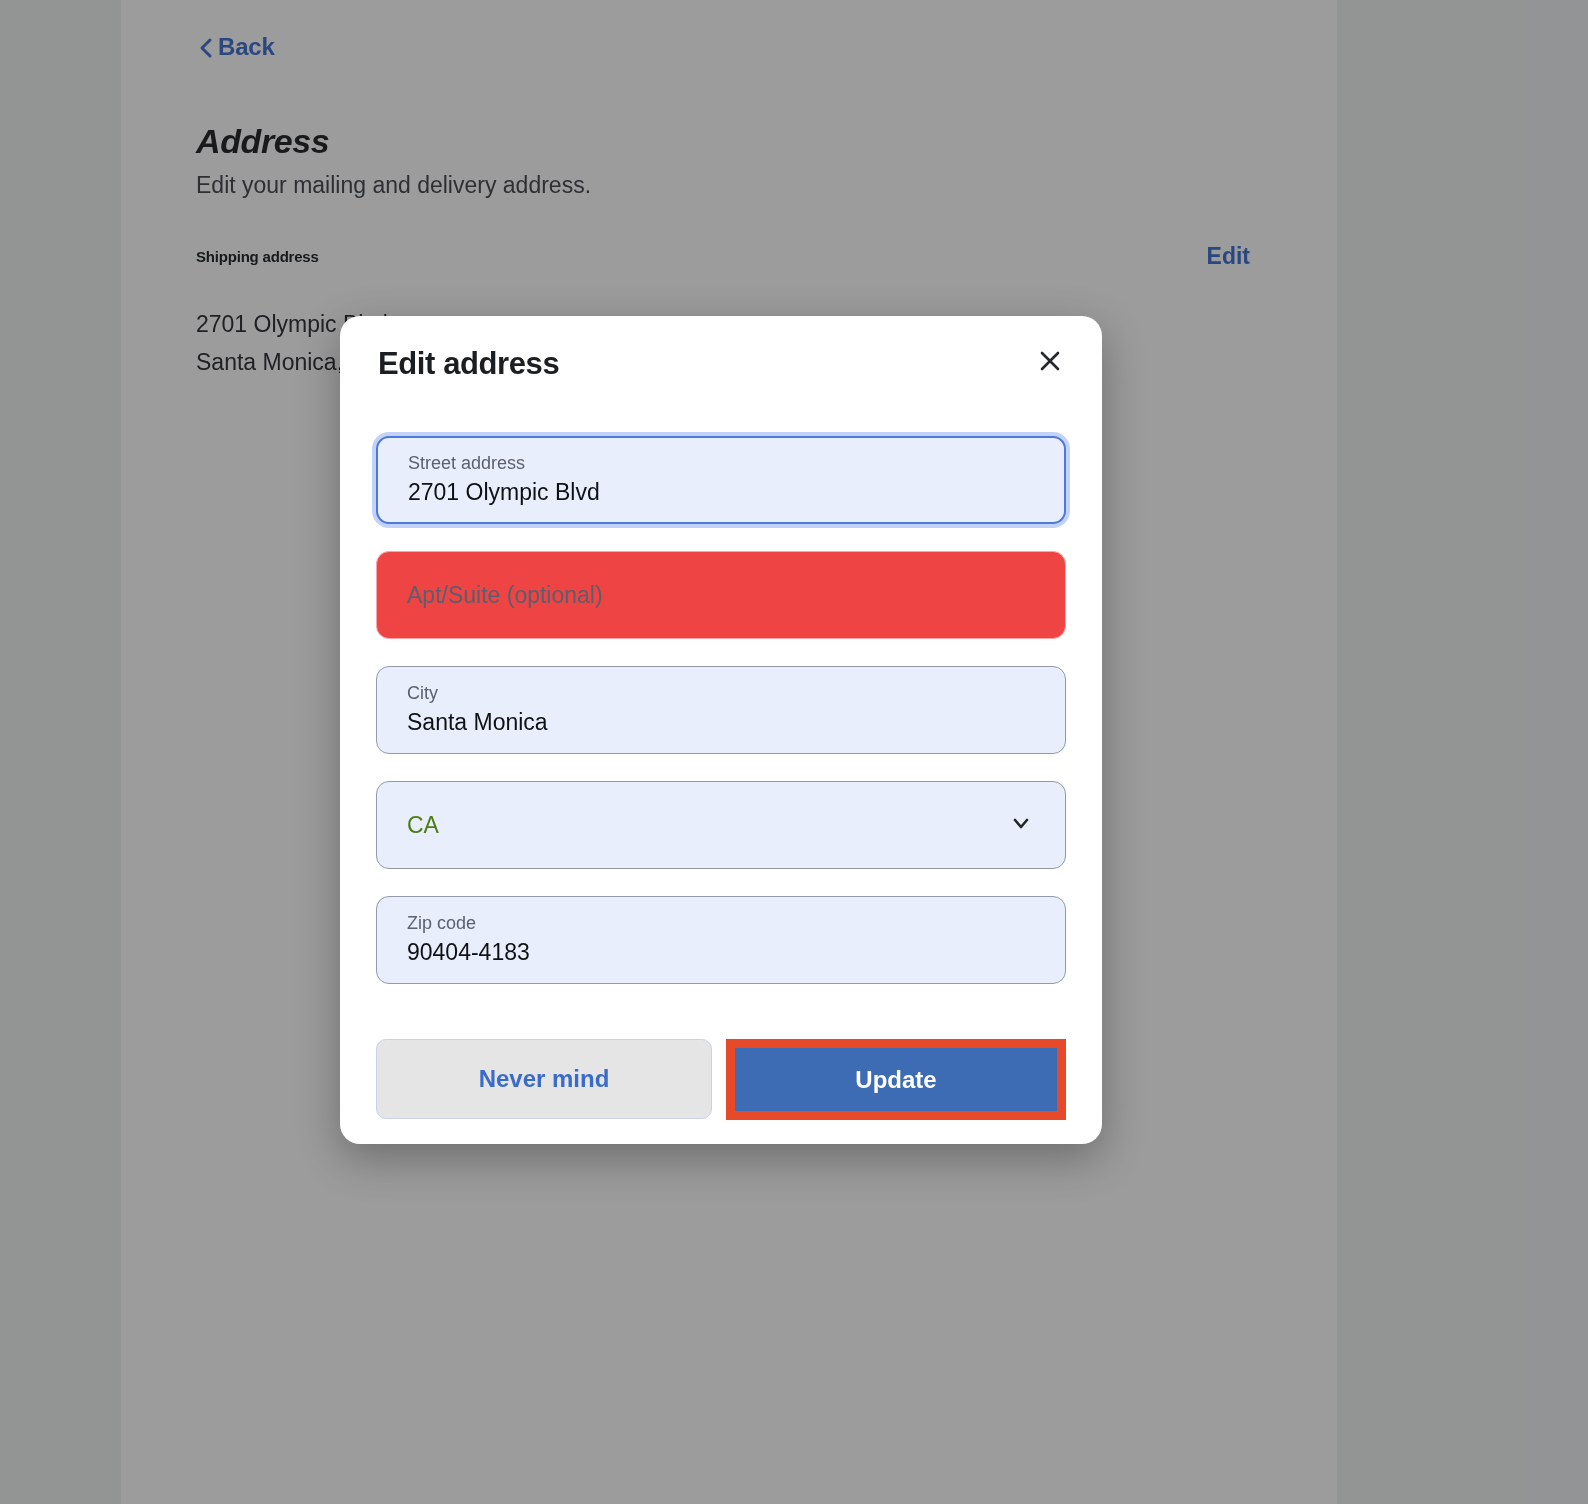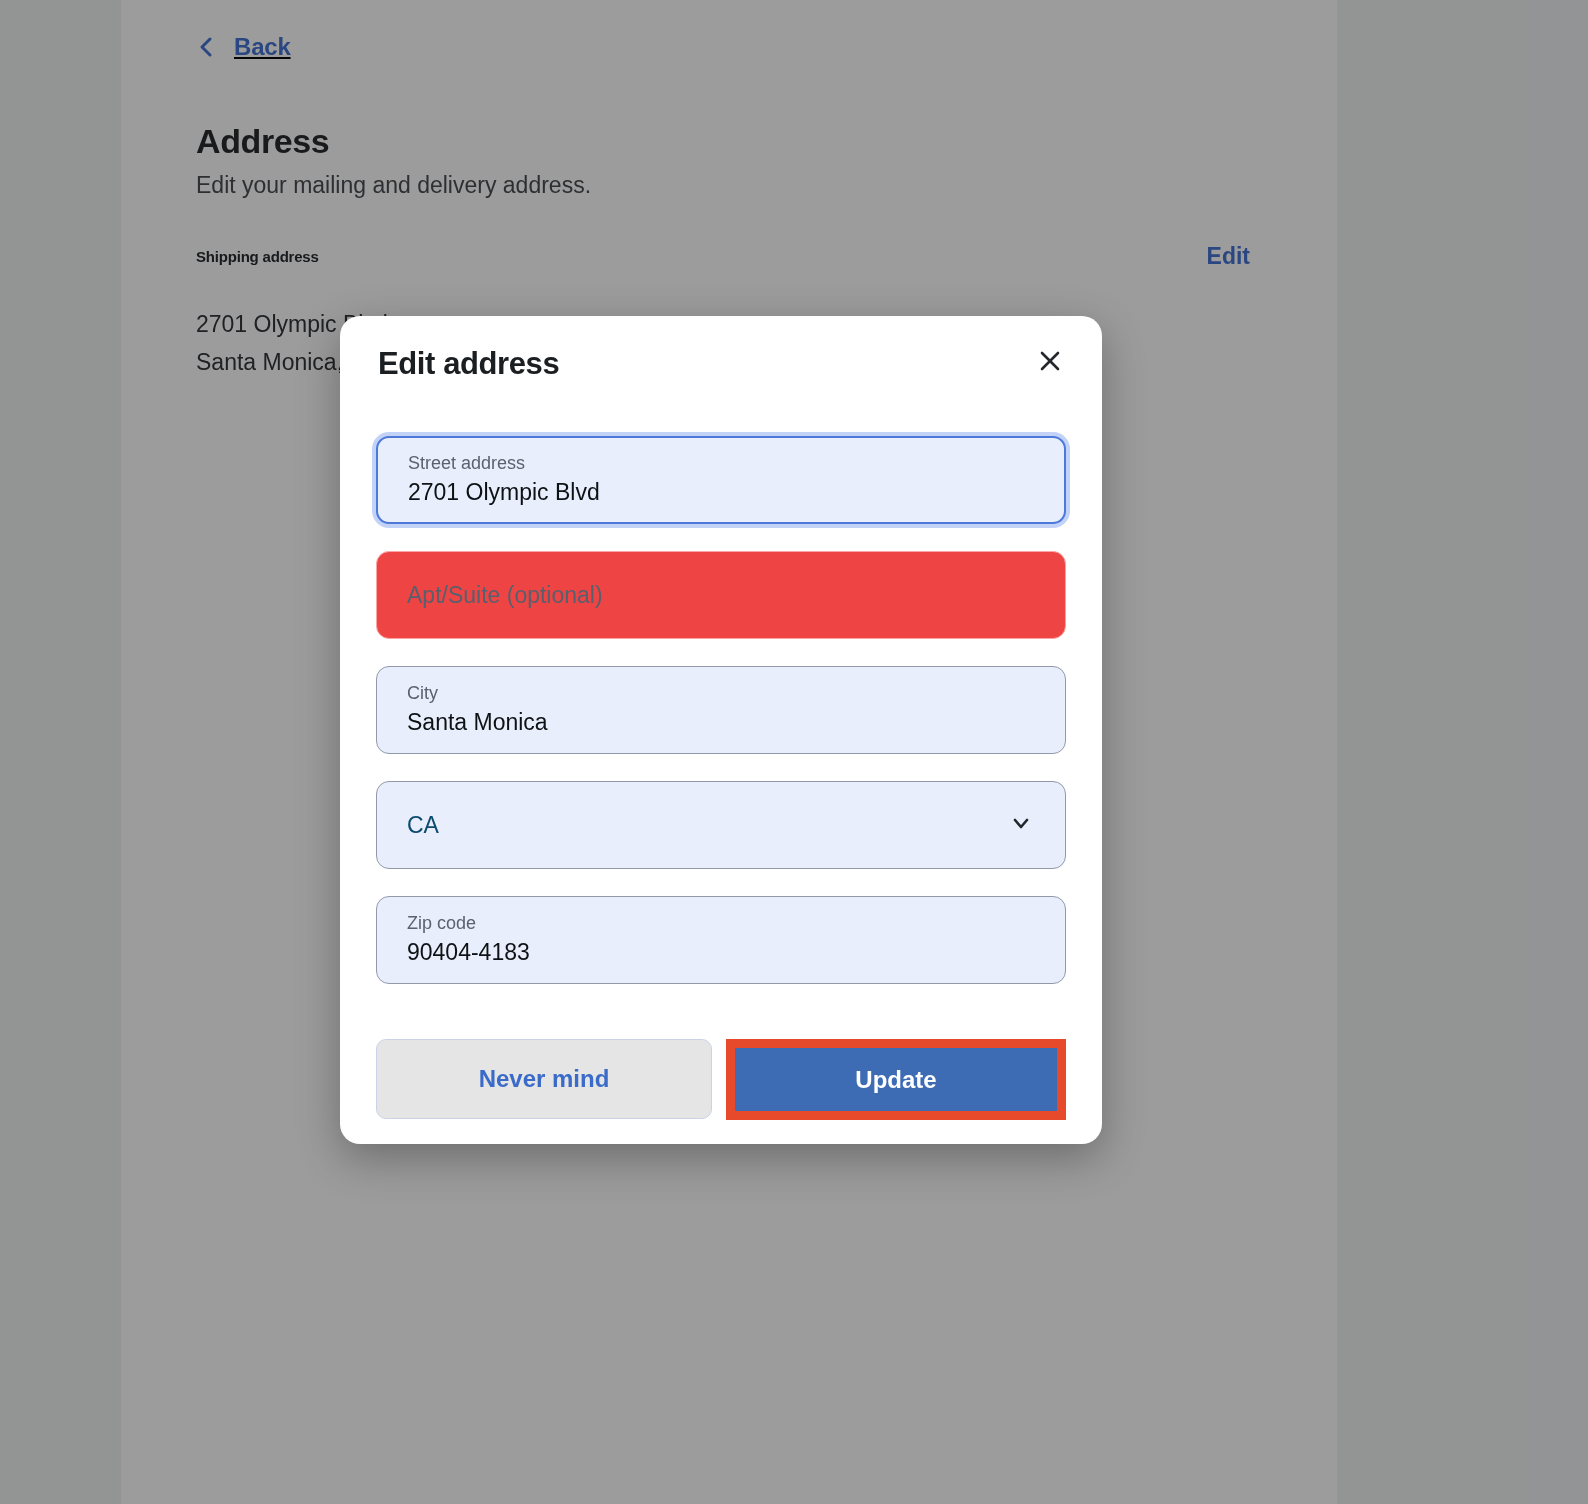--- a/index.html
+++ b/index.html
@@ -25,38 +25,38 @@
     background: #ffffff;
   }
   .content {
     position: absolute;
     left: 75px; top: 0;
     width: 1054px;
   }
   .back-row {
     position: absolute;
     top: 33px; left: 0;
-    display: flex; align-items: center; gap: 16px;
-    cursor: pointer;
-    text-decoration: underline;
+    display: flex; align-items: flex-end; 
+    cursor: pointer;
   }
   .back-row svg { display: block; }
   .back-label {
     color: #3f6fd1;
     font-size: 24px;
     font-weight: 700;
     letter-spacing: -0.2px;
   }
   .page-title {
     position: absolute;
     top: 122px; left: 0;
     font-size: 34px;
     font-weight: 700;
     color: #1f2326;
     letter-spacing: -0.4px;
+    font-style: italic;
   }
   .page-subtitle {
     position: absolute;
     top: 172px; left: 0;
     font-size: 23px;
     color: #43474c;
   }
   .section-row {
     position: absolute;
     top: 243px; left: 0;
@@ -160,21 +160,21 @@
   .field input::placeholder { color: #585f6d; opacity: 1; }
 
   .field.select-field {
     flex-direction: row;
     align-items: center;
     justify-content: space-between;
     cursor: pointer;
   }
   .select-value {
     font-size: 23px;
-    color: #0c4a6e;
+    color: #4d7c0f;
   }
 
   .btn-row {
     position: absolute;
     left: 36px; top: 723px;
     width: 690px; height: 80px;
     display: flex; gap: 14px;
   }
   .btn-cancel {
     width: 336px; height: 80px;

